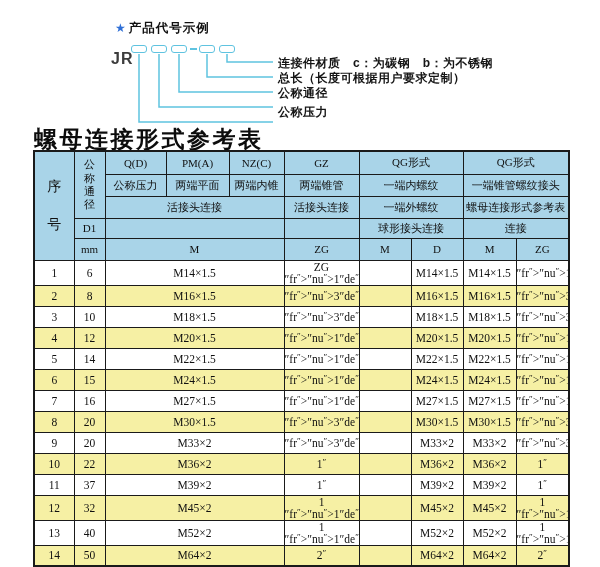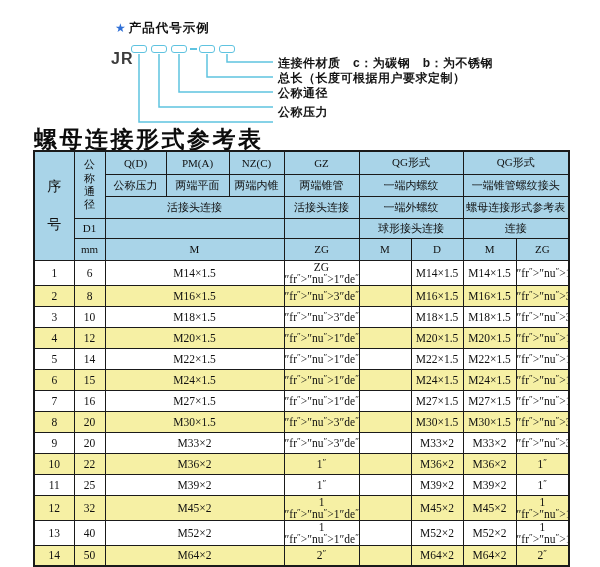--- a/index.html
+++ b/index.html
@@ -272,21 +272,21 @@
           <td>22</td>
           <td colspan="3">M36×2</td>
           <td>1<span class="in">″</span></td>
           <td></td>
           <td>M36×2</td>
           <td>M36×2</td>
           <td>1<span class="in">″</span></td>
         </tr>
         <tr>
           <td>11</td>
-          <td>25</td>
+          <td>37</td>
           <td colspan="3">M39×2</td>
           <td>1<span class="in">″</span></td>
           <td></td>
           <td>M39×2</td>
           <td>M39×2</td>
           <td>1<span class="in">″</span></td>
         </tr>
         <tr class="alt">
           <td>12</td>
           <td>32</td>

